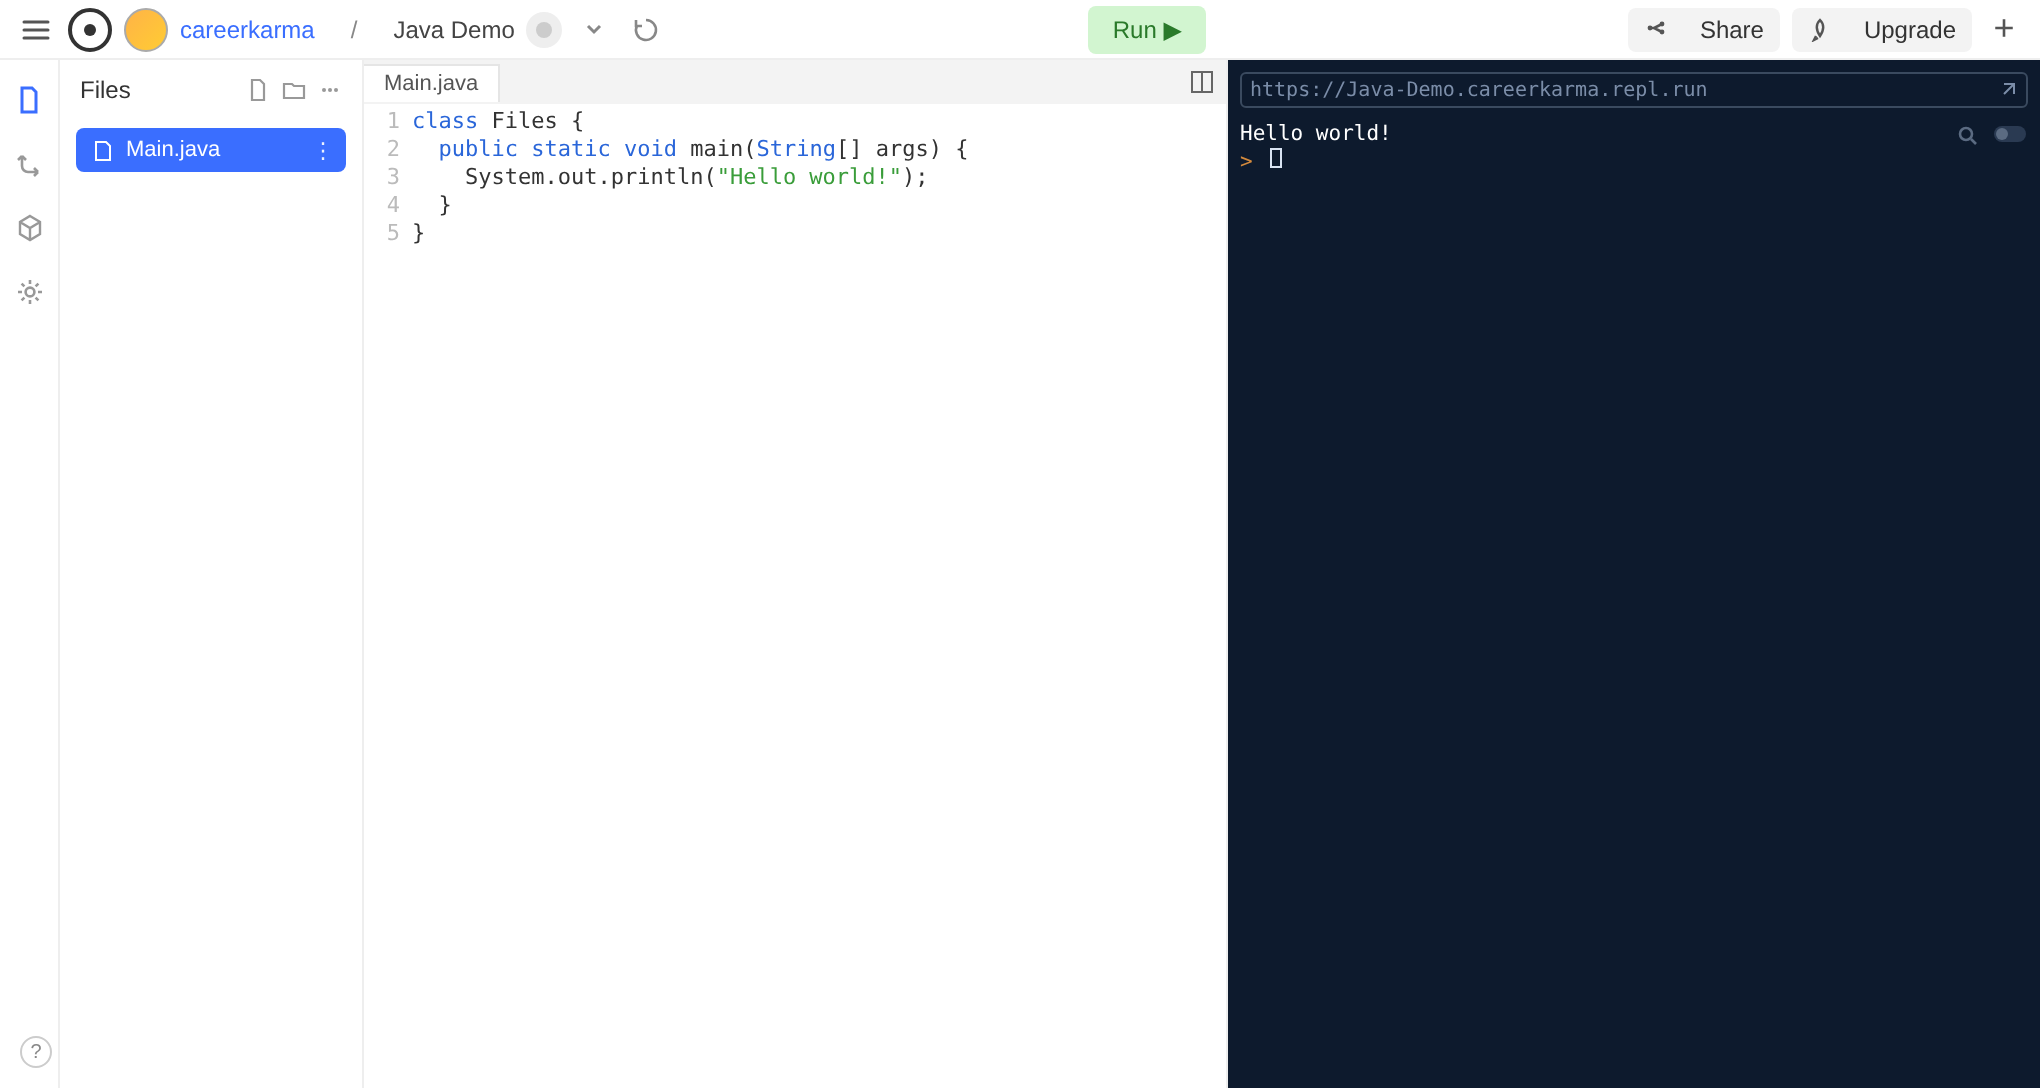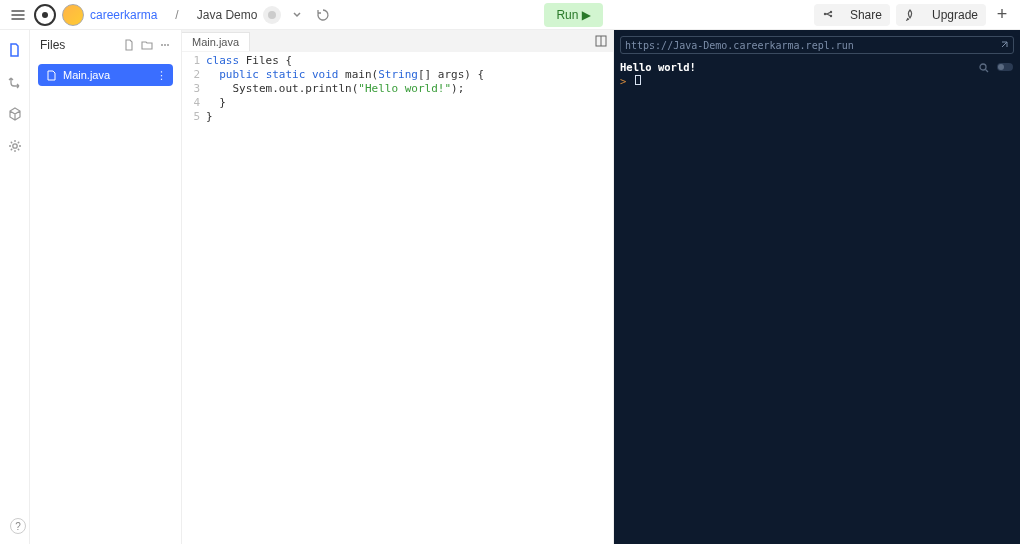--- a/index.html
+++ b/index.html
@@ -45,21 +45,21 @@
   .type { color: #2a66d9; }
   .cls { color: #333; }
   .str { color: #3a9d3a; }
 
   .console-panel { width: 406px; background: #0d1a2d; color: #d8e3f2; display: flex; flex-direction: column; font-family: Menlo, Consolas, monospace; font-size: 10.5px; }
   .urlbar { margin: 6px 6px 4px 6px; height: 18px; border: 1px solid #3a4a5f; border-radius: 3px; display: flex; align-items: center; padding: 0 4px; color: #7b8da8; font-size: 10px; gap: 20px; }
   .urlbar .url { flex: 1; overflow: hidden; white-space: nowrap; }
   .console-lines { flex: 1; padding: 2px 6px; line-height: 14px; position: relative; }
   .prompt { color: #d38a3d; }
   .console-cmd { color: #d8e3f2; }
-  .console-out { color: #fff; font-weight: bold; }
+  .console-out { color: #fff; }
   .cursor-box { display: inline-block; width: 6px; height: 10px; border: 1px solid #d8e3f2; margin-left: 2px; }
   .console-icons { position: absolute; top: 4px; right: 6px; display: flex; gap: 6px; color: #5b6b82; }
 
   .help-float { position: absolute; left: 10px; bottom: 10px; width: 16px; height: 16px; border-radius: 50%; border: 1px solid #ccc; font-size: 10px; color: #888; display: flex; align-items: center; justify-content: center; background: #fff; }
 
   svg { display: block; }
 </style>
 </head>
 <body>
 

